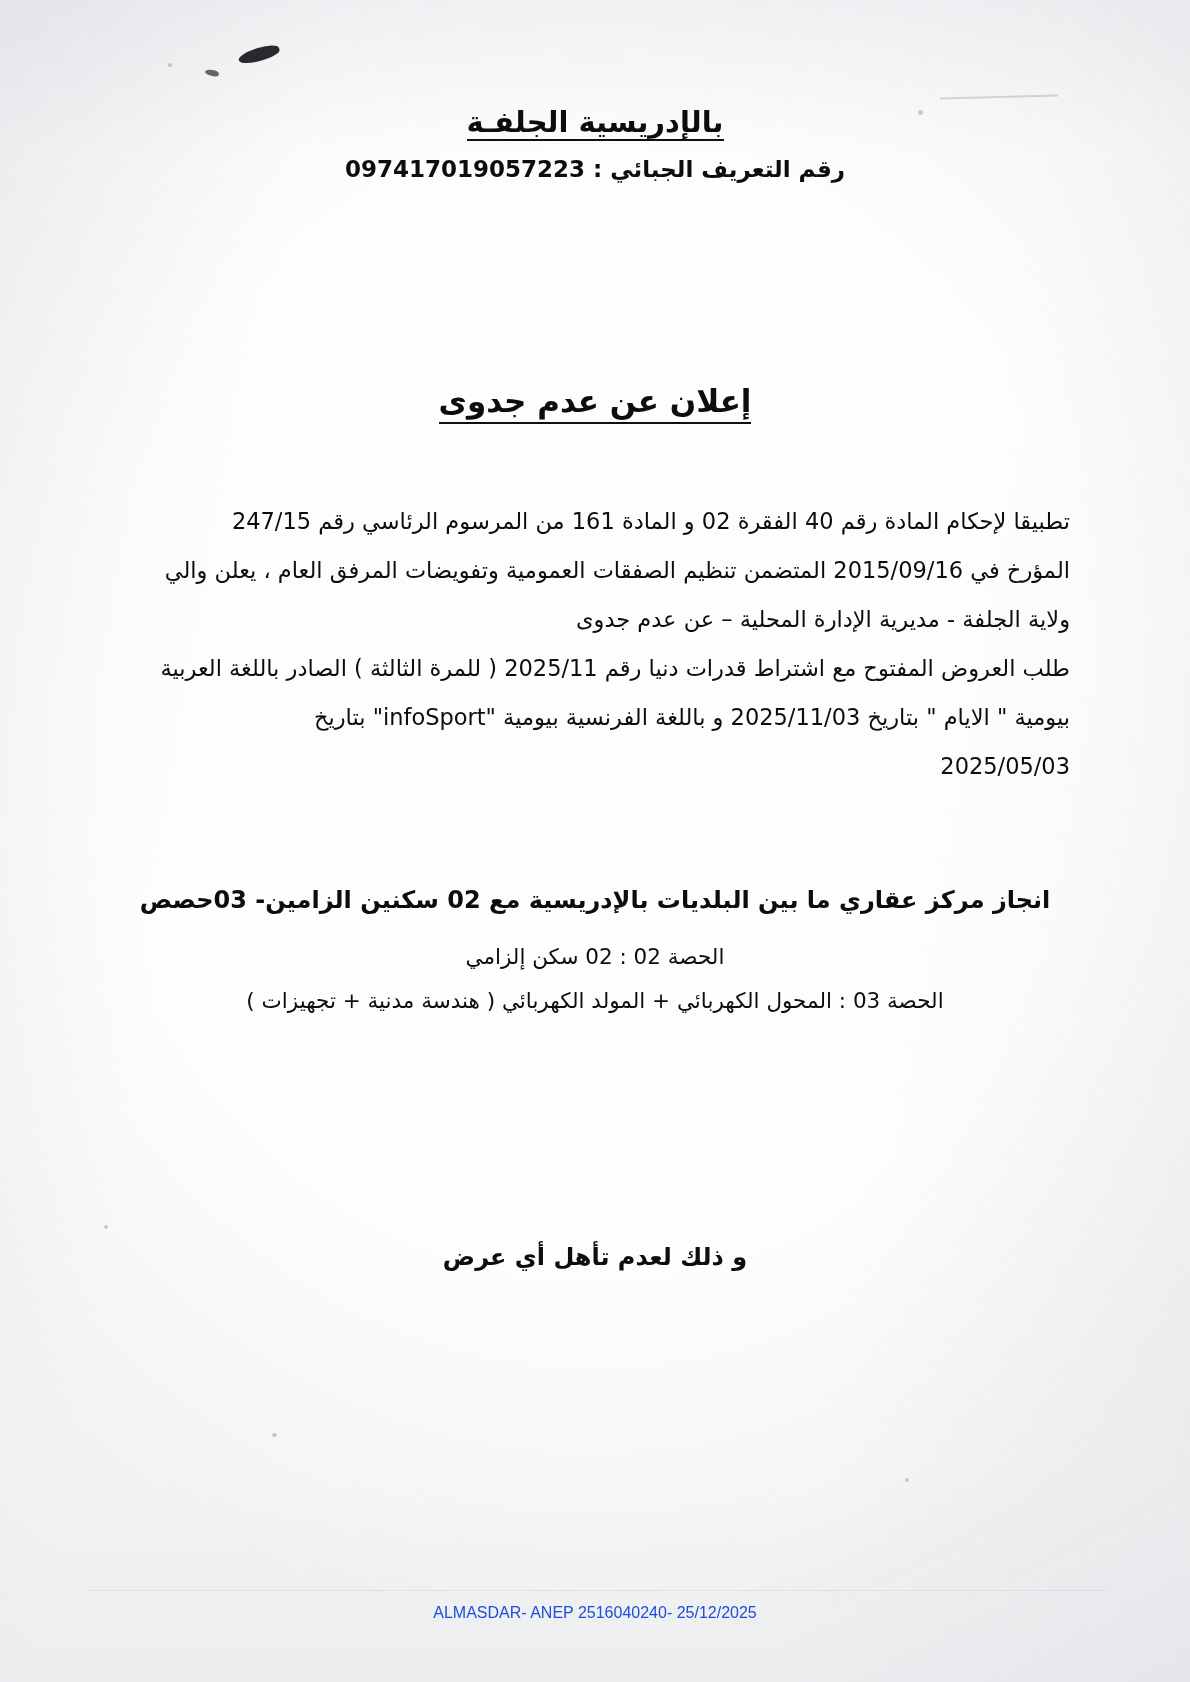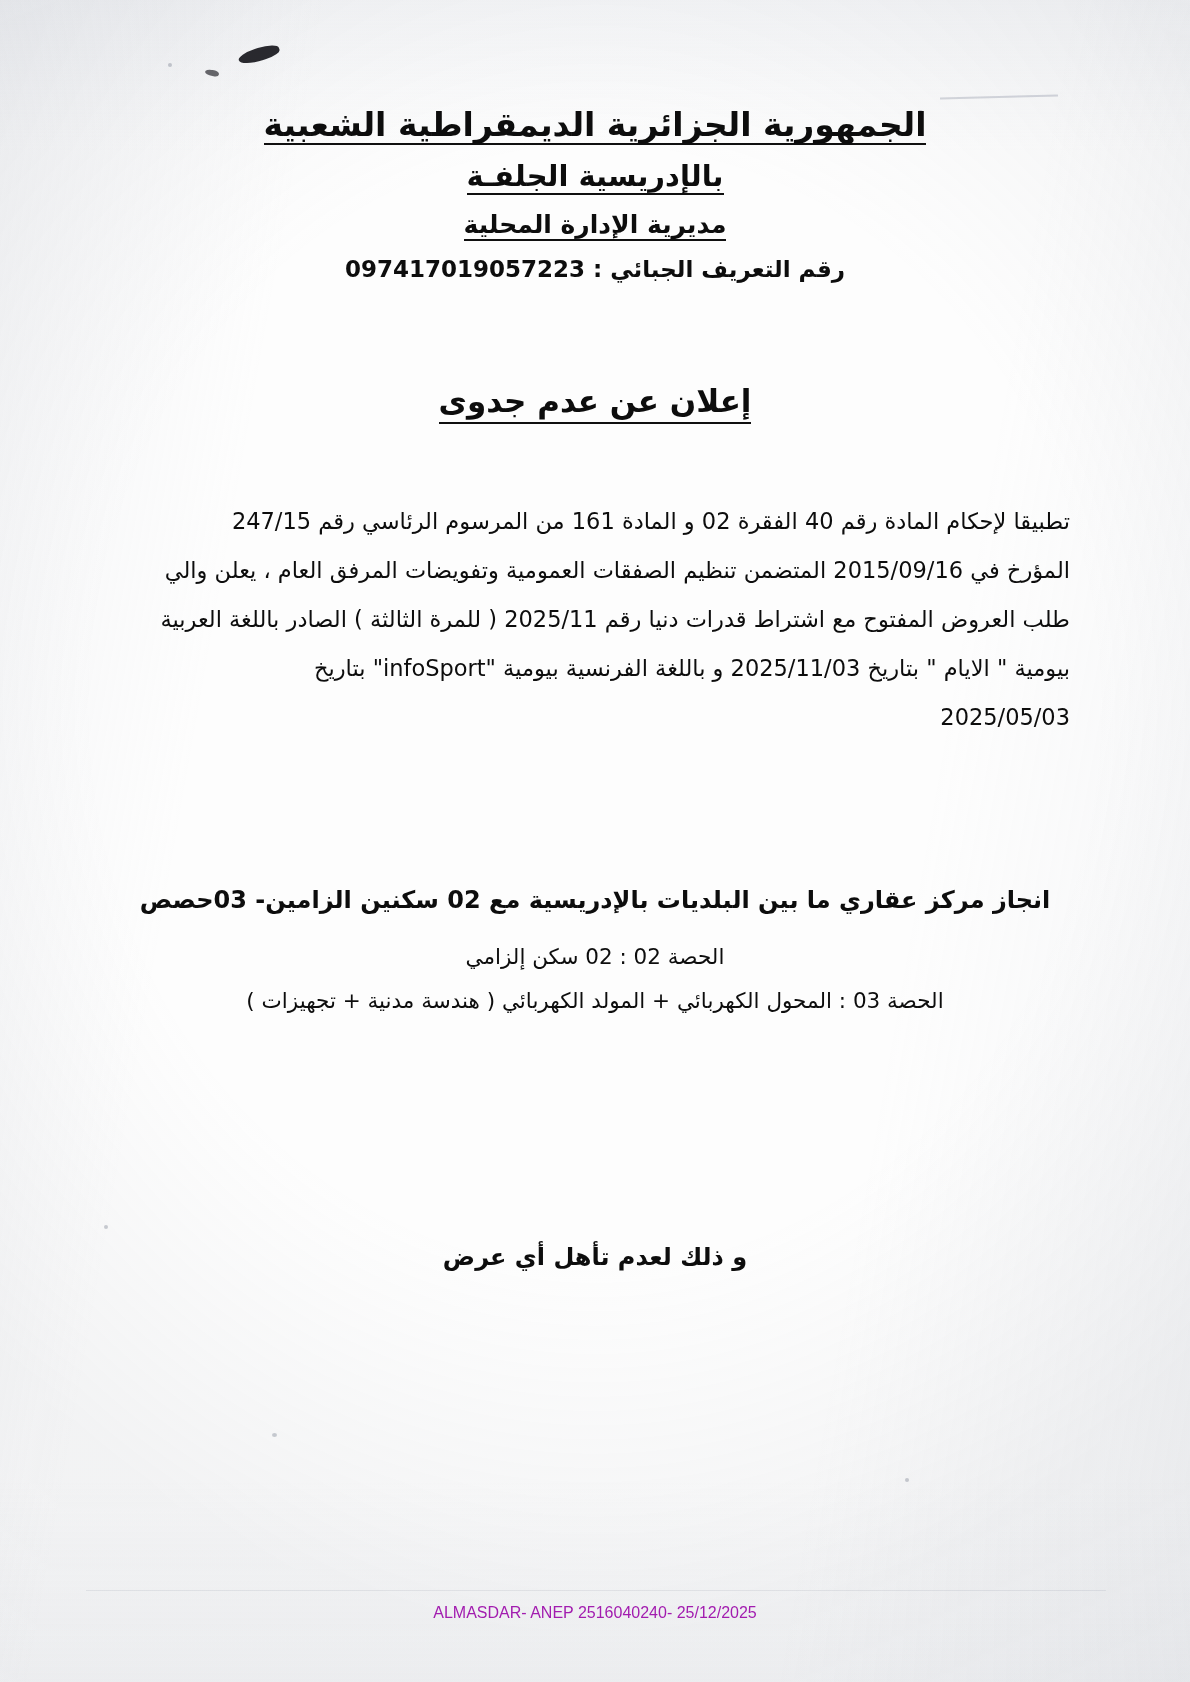--- a/index.html
+++ b/index.html
@@ -156,21 +156,21 @@
 
   
   .footer {
     position: absolute;
     top: 1604px;
     left: 0;
     right: 0;
     text-align: center;
     font-size: 16px;
     direction: ltr;
-    color: #a21caf;
+    color: #1d4ed8;
     font-family: "Liberation Sans", sans-serif;
   }
 </style>
 </head>
 <body>
 
 <div class="page">
 
   <div class="smudge" style="top:48px; left:238px; width:42px; height:13px; transform:rotate(-18deg);"></div>
   <div class="smudge" style="top:70px; left:205px; width:14px; height:6px; transform:rotate(8deg); opacity:.7;"></div>
@@ -180,40 +180,35 @@
   <div class="speck" style="top:1478px; left:905px; width:4px; height:4px;"></div>
   <div class="speck" style="top:1225px; left:104px; width:4px; height:4px;"></div>
   <div class="edge-line" style="top:96px; left:940px; width:118px; height:2px; transform:rotate(-1.5deg); opacity:.75;"></div>
   <div class="edge-line" style="top:1590px; left:86px; width:1020px; height:1px; opacity:.35;"></div>
   <div class="paper-grain"></div>
 
   <div class="content">
 
     <div class="header">
       <div class="hdr-row">
-        <div class="hdr-line hdr-1">الجمهورية الجزائرية الديمقراطية الشعبية</div>
-      </div>
-      <div class="hdr-row">
         <div class="hdr-line hdr-2">بالإدريسية الجلفـة</div>
-      </div>
-      <div class="hdr-row">
-        <div class="hdr-line hdr-3">مديرية الإدارة المحلية</div>
       </div>
       <div class="hdr-row">
         <div class="hdr-line hdr-4">رقم التعريف الجبائي : 097417019057223</div>
       </div>
     </div>
 
     <div class="doc-title">
       <span>إعلان عن عدم جدوى</span>
     </div>
 
     <div class="body-block">
       <p>تطبيقا لإحكام المادة رقم 40 الفقرة 02 و المادة 161 من المرسوم الرئاسي رقم 247/15</p>
       <p>المؤرخ في 2015/09/16 المتضمن تنظيم الصفقات العمومية وتفويضات المرفق العام ، يعلن والي</p>
+      <p>ولاية الجلفة - مديرية الإدارة المحلية – عن عدم جدوى</p>
       <p>طلب العروض المفتوح مع اشتراط قدرات دنيا  رقم 2025/11 ( للمرة الثالثة )  الصادر باللغة العربية</p>
       <p>بيومية " الايام " بتاريخ 2025/11/03 و باللغة الفرنسية بيومية "infoSport" بتاريخ</p>
       <p>2025/05/03</p>
     </div>
 
 
     <div class="project-title">انجاز مركز عقاري ما بين البلديات بالإدريسية مع 02 سكنين الزامين- 03حصص</div>
 
     <div class="lots">
       <p class="lot lot-02">الحصة 02 : 02 سكن إلزامي</p>

